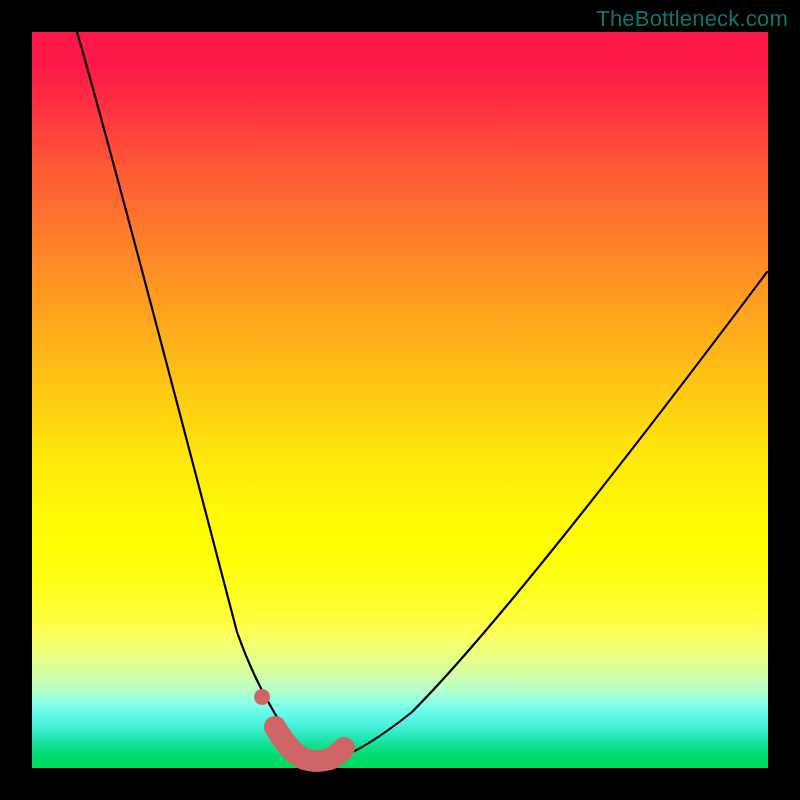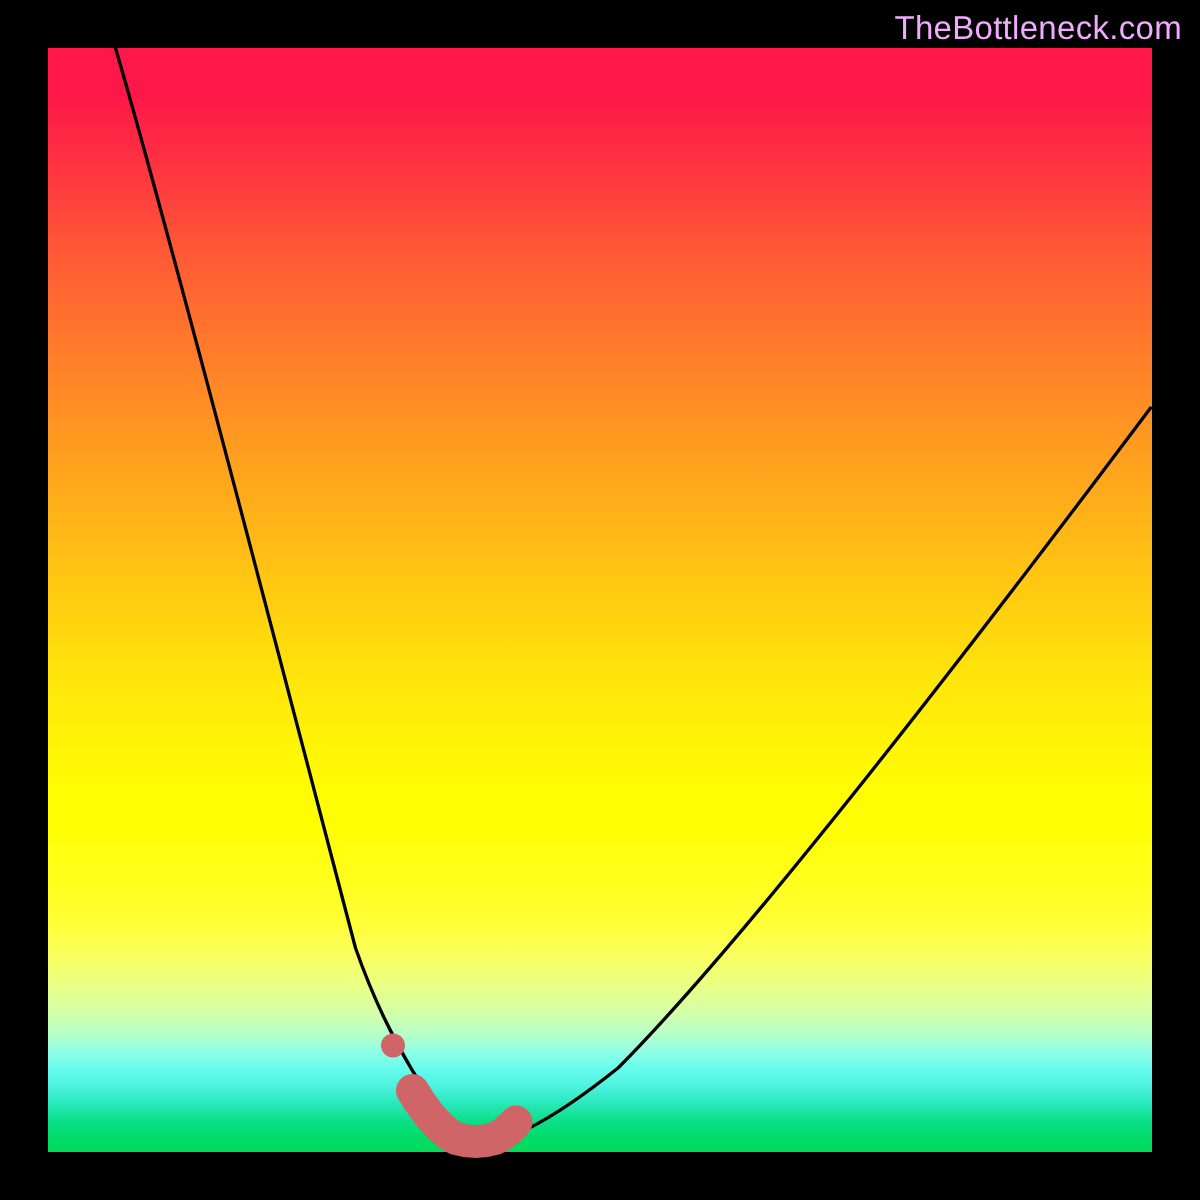--- a/index.html
+++ b/index.html
@@ -46,21 +46,21 @@
       #2ce9bd 95.5%,
       #0ee08e 97%,
       #00dc6a 98.5%,
       #00dd59 100%
     );
   }
   .watermark {
     position: absolute;
     top: 6px;
     right: 12px;
-    color: #f0abfc;
+    color: #0f766e;
     font-size: 22px;
     font-weight: 500;
     letter-spacing: 0.2px;
     user-select: none;
   }
   svg.curves {
     position: absolute;
     left: 32px;
     top: 32px;
     width: 736px;

